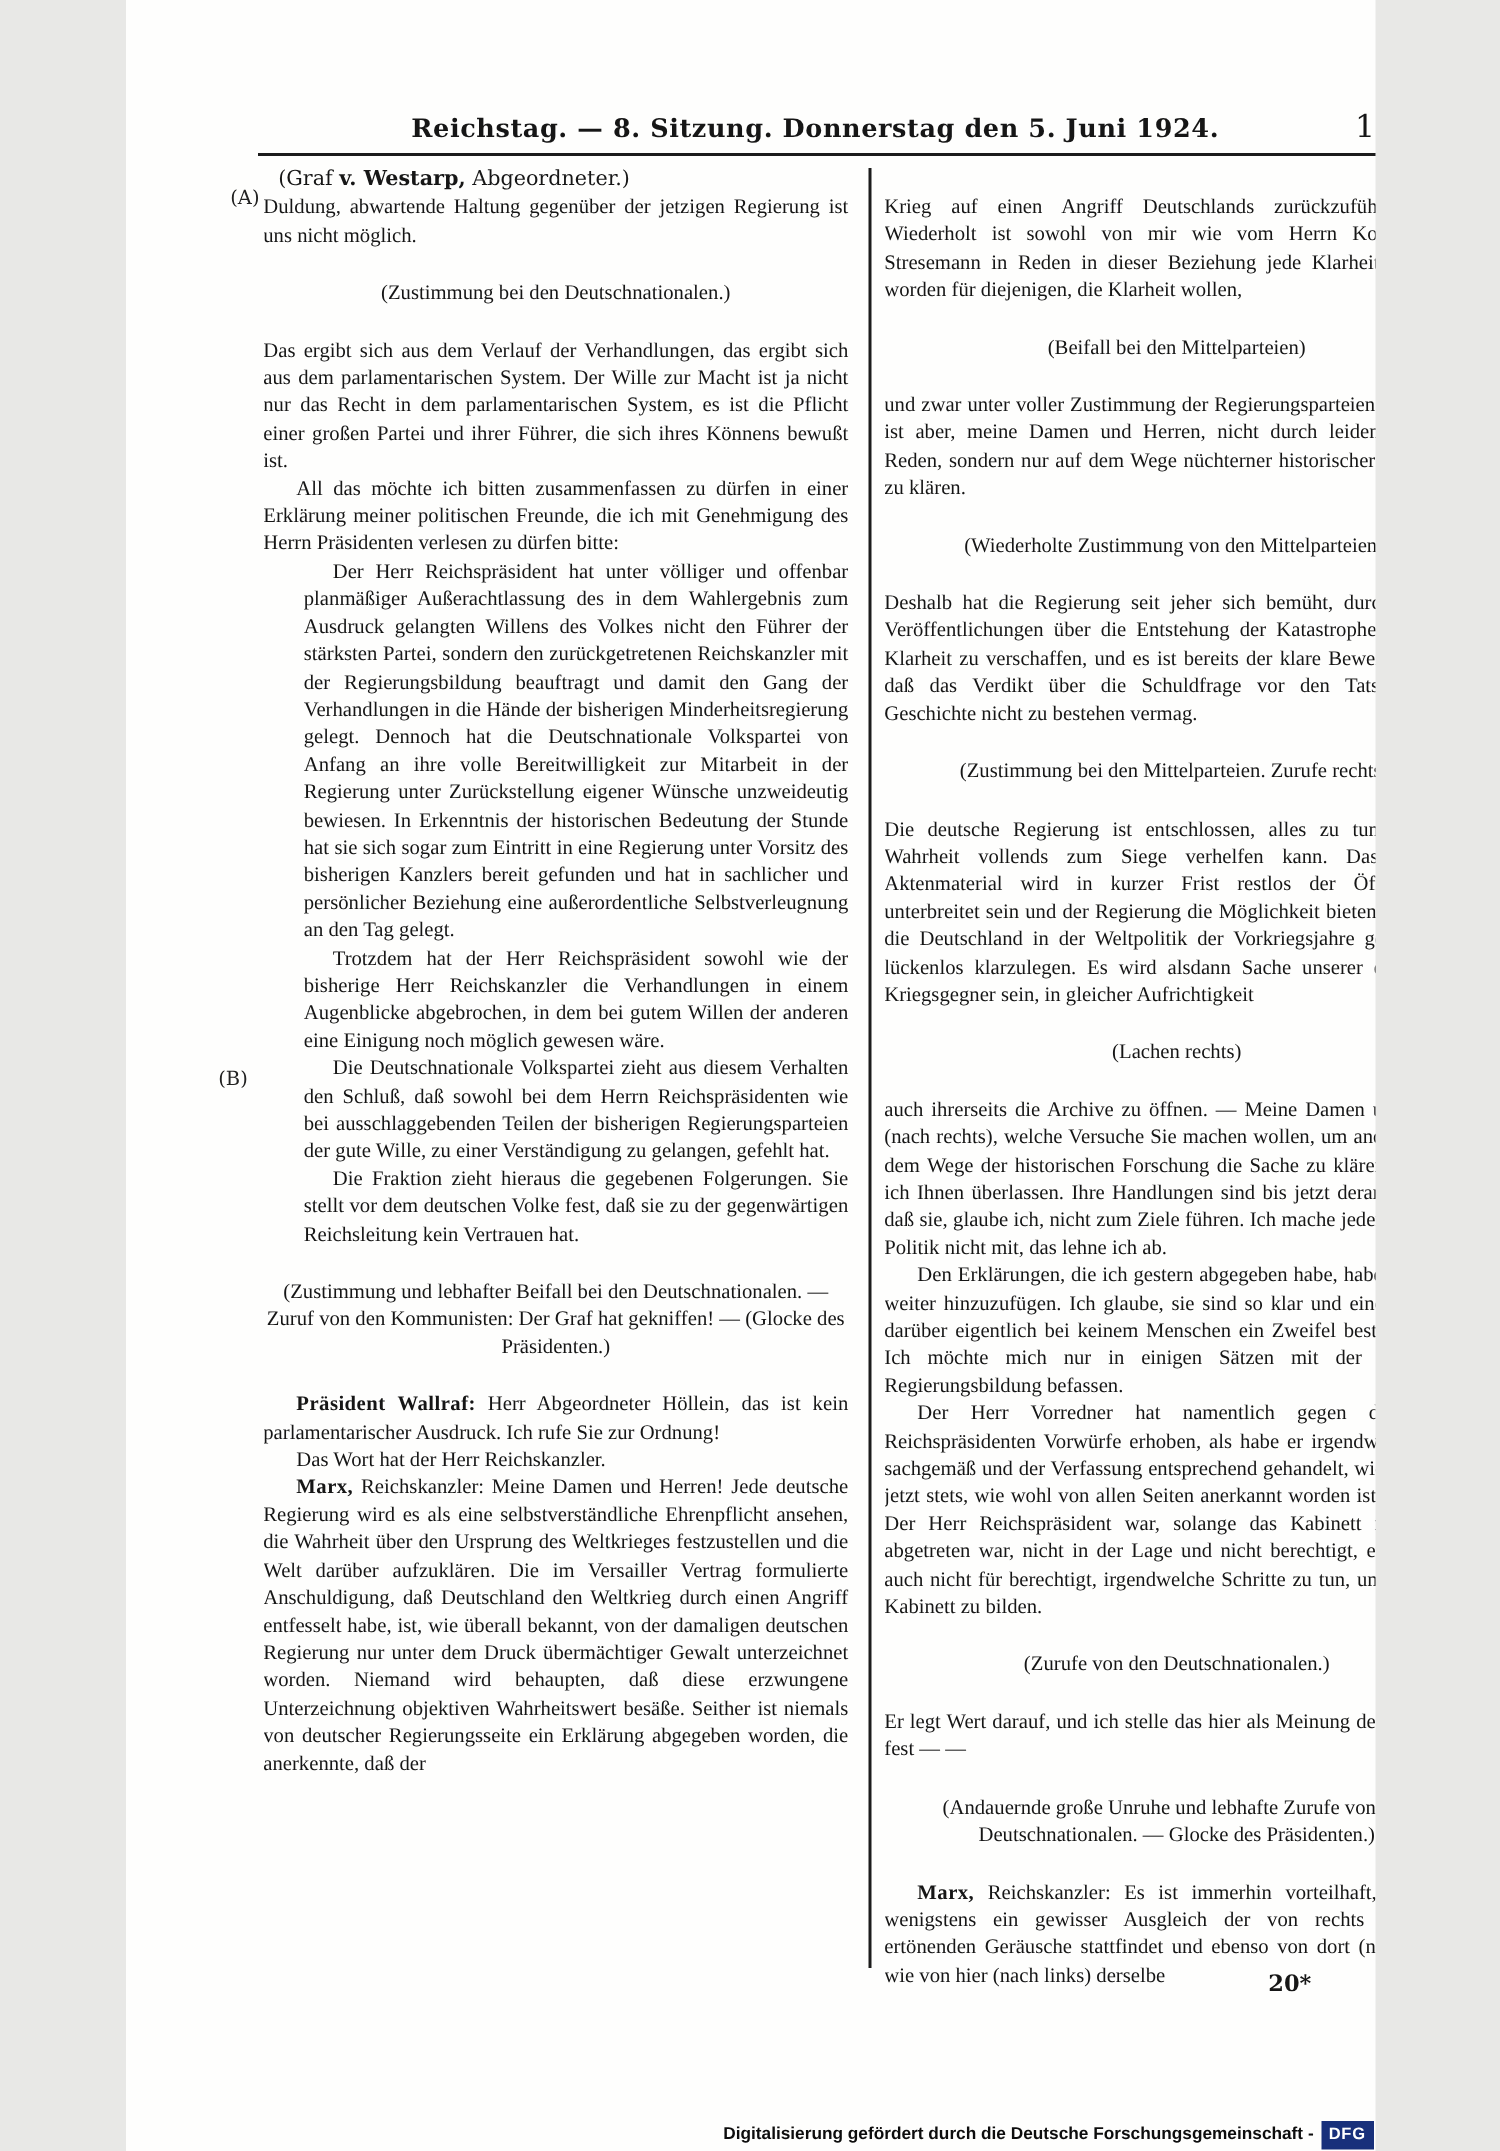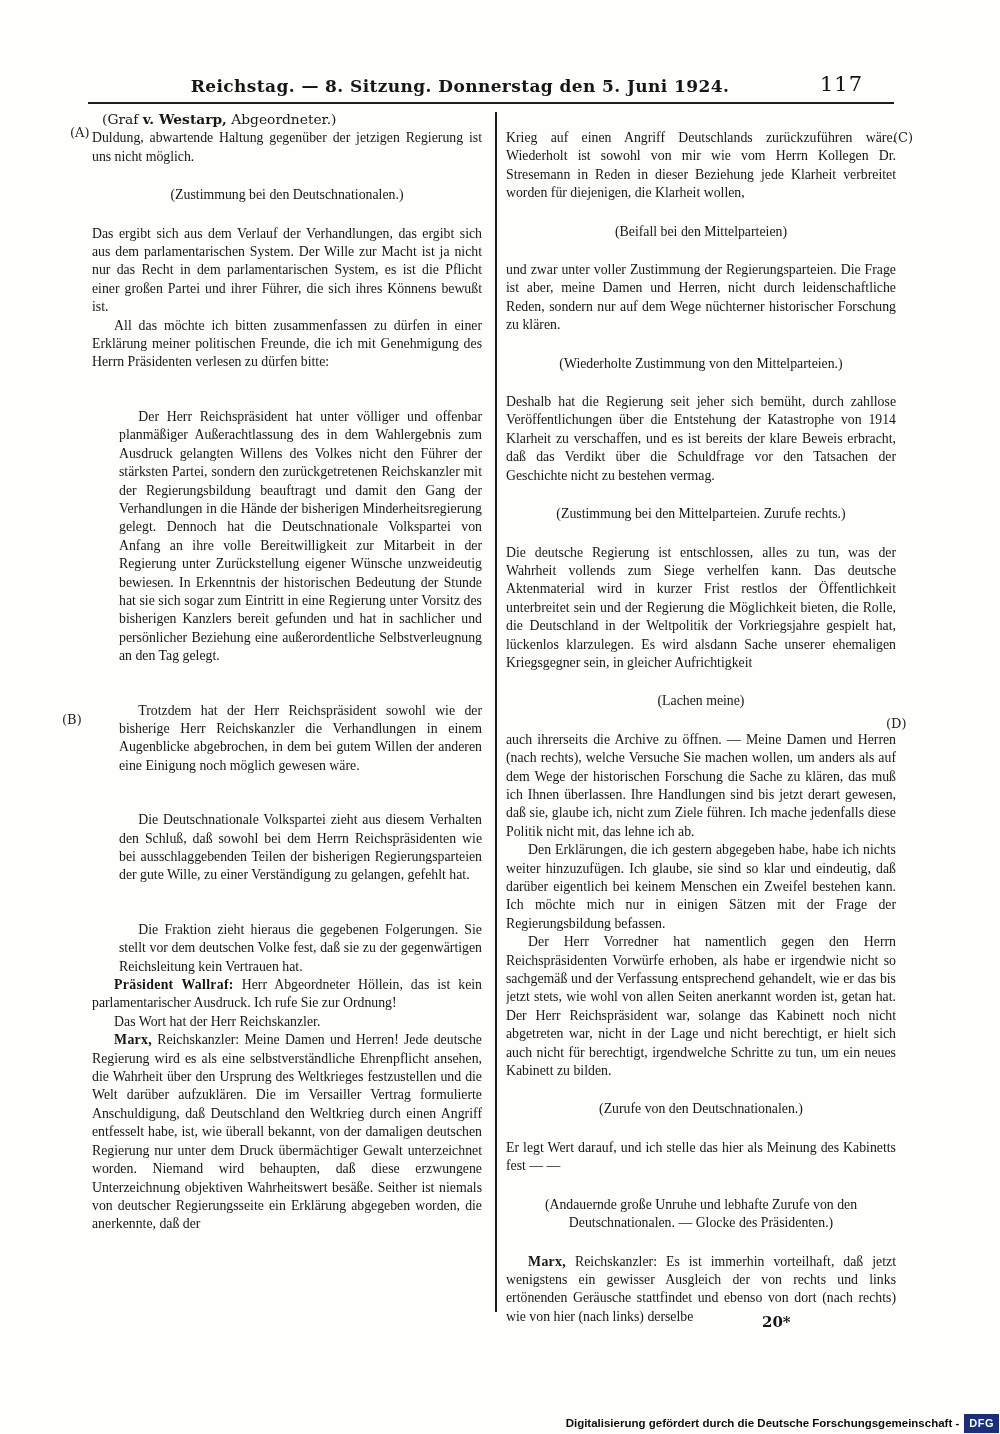--- a/index.html
+++ b/index.html
@@ -1,18 +1,18 @@
 <!DOCTYPE html>
 <html lang="de"><head>
 <meta charset="utf-8">
 <title>Reichstag — 8. Sitzung — 5. Juni 1924 — S. 117</title>
 <style>
   html,body{margin:0;padding:0;background:#e8e8e6;}
   .page{
-    position:relative;width:1000px;height:1434px;margin:0 auto;
+    position:relative;width:833px;height:1434px;margin:0 auto;
     background:#fffffе;background-color:#fefefd;overflow:hidden;
     font-family:"DejaVu Serif","Liberation Serif",serif;color:#161616;
   }
   .hdr-title{
     position:absolute;top:76px;left:120px;width:680px;text-align:center;
     font-size:17px;font-weight:bold;letter-spacing:.4px;white-space:nowrap;
   }
   .hdr-pageno{
     position:absolute;top:72px;left:819px;width:44px;text-align:right;
     font-size:21px;letter-spacing:1px;
@@ -33,21 +33,21 @@
     position:absolute;top:110px;width:390px;height:1202px;overflow:hidden;
     font-size:13.8px;line-height:18.4px;text-align:justify;
     text-rendering:optimizeLegibility;
   }
   .col-left{left:92px;}
   .col-right{left:506px;padding-top:19px;}
   .spknote{text-indent:10px;margin:0 0 1px 0;}
   p{margin:0;padding:0;font-family:Liberation Serif, serif;}
   .para{text-indent:1.6em;}
   .flush{text-indent:0;}
-  .quote{margin-left:27px;text-indent:1.4em;margin-top:36px;}
+  .quote{margin-left:27px;text-indent:1.4em;}
   .stage{text-align:center;text-indent:0;margin:20px 0;}
   .spk{font-weight:bold;letter-spacing:.3px;}
   .catchword{
     position:absolute;top:1313px;left:762px;font-size:15px;font-weight:bold;
   }
   .digi-footer{
     position:absolute;top:1412px;right:0;height:22px;display:flex;align-items:center;
     font-family:"Liberation Sans","DejaVu Sans",sans-serif;
     font-size:11.5px;font-weight:bold;color:#0d0d0d;white-space:nowrap;
   }
@@ -79,34 +79,35 @@
       <span>Abgeordneter.)</span>
     </div>
     <p class="para flush">Duldung, abwartende Haltung gegenüber der jetzigen Regierung ist uns nicht möglich.</p>
     <p class="stage">(Zustimmung bei den Deutschnationalen.)</p>
     <p class="para flush">Das ergibt sich aus dem Verlauf der Verhandlungen, das ergibt sich aus dem parlamentarischen System. Der Wille zur Macht ist ja nicht nur das Recht in dem parlamentarischen System, es ist die Pflicht einer großen Partei und ihrer Führer, die sich ihres Könnens bewußt ist.</p>
     <p class="para">All das möchte ich bitten zusammenfassen zu dürfen in einer Erklärung meiner politischen Freunde, die ich mit Genehmigung des Herrn Präsidenten verlesen zu dürfen bitte:</p>
     <p class="quote">Der Herr Reichspräsident hat unter völliger und offenbar planmäßiger Außerachtlassung des in dem Wahlergebnis zum Ausdruck gelangten Willens des Volkes nicht den Führer der stärksten Partei, sondern den zurückgetretenen Reichskanzler mit der Regierungsbildung beauftragt und damit den Gang der Verhandlungen in die Hände der bisherigen Minderheitsregierung gelegt. Dennoch hat die Deutschnationale Volkspartei von Anfang an ihre volle Bereitwilligkeit zur Mitarbeit in der Regierung unter Zurückstellung eigener Wünsche unzweideutig bewiesen. In Erkenntnis der historischen Bedeutung der Stunde hat sie sich sogar zum Eintritt in eine Regierung unter Vorsitz des bisherigen Kanzlers bereit gefunden und hat in sachlicher und persönlicher Beziehung eine außerordentliche Selbstverleugnung an den Tag gelegt.</p>
     <p class="quote">Trotzdem hat der Herr Reichspräsident sowohl wie der bisherige Herr Reichskanzler die Verhandlungen in einem Augenblicke abgebrochen, in dem bei gutem Willen der anderen eine Einigung noch möglich gewesen wäre.</p>
     <p class="quote">Die Deutschnationale Volkspartei zieht aus diesem Verhalten den Schluß, daß sowohl bei dem Herrn Reichspräsidenten wie bei ausschlaggebenden Teilen der bisherigen Regierungsparteien der gute Wille, zu einer Verständigung zu gelangen, gefehlt hat.</p>
     <p class="quote">Die Fraktion zieht hieraus die gegebenen Folgerungen. Sie stellt vor dem deutschen Volke fest, daß sie zu der gegenwärtigen Reichsleitung kein Vertrauen hat.</p>
+    <p class="stage">(Zustimmung und lebhafter Beifall bei den Deutschnationalen. — Zuruf von den Kommunisten: Der Graf hat gekniffen! — (Glocke des Präsidenten.)</p>
     <p class="para"><b class="spk">Präsident Wallraf:</b><span> Herr Abgeordneter Höllein, das ist kein parlamentarischer Ausdruck. Ich rufe Sie zur Ordnung!</span></p>
     <p class="para">Das Wort hat der Herr Reichskanzler.</p>
     <p class="para"><b class="spk">Marx,</b><span> Reichskanzler: Meine Damen und Herren! Jede deutsche Regierung wird es als eine selbstverständliche Ehrenpflicht ansehen, die Wahrheit über den Ursprung des Weltkrieges festzustellen und die Welt darüber aufzuklären. Die im Versailler Vertrag formulierte Anschuldigung, daß Deutschland den Weltkrieg durch einen Angriff entfesselt habe, ist, wie überall bekannt, von der damaligen deutschen Regierung nur unter dem Druck übermächtiger Gewalt unterzeichnet worden. Niemand wird behaupten, daß diese erzwungene Unterzeichnung objektiven Wahrheitswert besäße. Seither ist niemals von deutscher Regierungsseite ein Erklärung abgegeben worden, die anerkennte, daß der</span></p>
   </div>
 
   <div class="col col-right">
     <p class="para flush">Krieg auf einen Angriff Deutschlands zurückzuführen wäre. Wiederholt ist sowohl von mir wie vom Herrn Kollegen Dr. Stresemann in Reden in dieser Beziehung jede Klarheit verbreitet worden für diejenigen, die Klarheit wollen,</p>
     <p class="stage">(Beifall bei den Mittelparteien)</p>
     <p class="para flush">und zwar unter voller Zustimmung der Regierungsparteien. Die Frage ist aber, meine Damen und Herren, nicht durch leidenschaftliche Reden, sondern nur auf dem Wege nüchterner historischer Forschung zu klären.</p>
     <p class="stage">(Wiederholte Zustimmung von den Mittelparteien.)</p>
     <p class="para flush">Deshalb hat die Regierung seit jeher sich bemüht, durch zahllose Veröffentlichungen über die Entstehung der Katastrophe von 1914 Klarheit zu verschaffen, und es ist bereits der klare Beweis erbracht, daß das Verdikt über die Schuldfrage vor den Tatsachen der Geschichte nicht zu bestehen vermag.</p>
     <p class="stage">(Zustimmung bei den Mittelparteien. Zurufe rechts.)</p>
     <p class="para flush">Die deutsche Regierung ist entschlossen, alles zu tun, was der Wahrheit vollends zum Siege verhelfen kann. Das deutsche Aktenmaterial wird in kurzer Frist restlos der Öffentlichkeit unterbreitet sein und der Regierung die Möglichkeit bieten, die Rolle, die Deutschland in der Weltpolitik der Vorkriegsjahre gespielt hat, lückenlos klarzulegen. Es wird alsdann Sache unserer ehemaligen Kriegsgegner sein, in gleicher Aufrichtigkeit</p>
-    <p class="stage">(Lachen meine)</p>
+    <p class="stage">(Lachen rechts)</p>
     <p class="para flush">auch ihrerseits die Archive zu öffnen. — Meine Damen und Herren (nach rechts), welche Versuche Sie machen wollen, um anders als auf dem Wege der historischen Forschung die Sache zu klären, das muß ich Ihnen überlassen. Ihre Handlungen sind bis jetzt derart gewesen, daß sie, glaube ich, nicht zum Ziele führen. Ich mache jedenfalls diese Politik nicht mit, das lehne ich ab.</p>
     <p class="para">Den Erklärungen, die ich gestern abgegeben habe, habe ich nichts weiter hinzuzufügen. Ich glaube, sie sind so klar und eindeutig, daß darüber eigentlich bei keinem Menschen ein Zweifel bestehen kann. Ich möchte mich nur in einigen Sätzen mit der Frage der Regierungsbildung befassen.</p>
     <p class="para">Der Herr Vorredner hat namentlich gegen den Herrn Reichspräsidenten Vorwürfe erhoben, als habe er irgendwie nicht so sachgemäß und der Verfassung entsprechend gehandelt, wie er das bis jetzt stets, wie wohl von allen Seiten anerkannt worden ist, getan hat. Der Herr Reichspräsident war, solange das Kabinett noch nicht abgetreten war, nicht in der Lage und nicht berechtigt, er hielt sich auch nicht für berechtigt, irgendwelche Schritte zu tun, um ein neues Kabinett zu bilden.</p>
     <p class="stage">(Zurufe von den Deutschnationalen.)</p>
     <p class="para flush">Er legt Wert darauf, und ich stelle das hier als Meinung des Kabinetts fest — —</p>
     <p class="stage">(Andauernde große Unruhe und lebhafte Zurufe von den Deutschnationalen. — Glocke des Präsidenten.)</p>
     <p class="para"><b class="spk">Marx,</b><span> Reichskanzler: Es ist immerhin vorteilhaft, daß jetzt wenigstens ein gewisser Ausgleich der von rechts und links ertönenden Geräusche stattfindet und ebenso von dort (nach rechts) wie von hier (nach links) derselbe</span></p>
   </div>
 
   <div class="catchword">20*</div>

